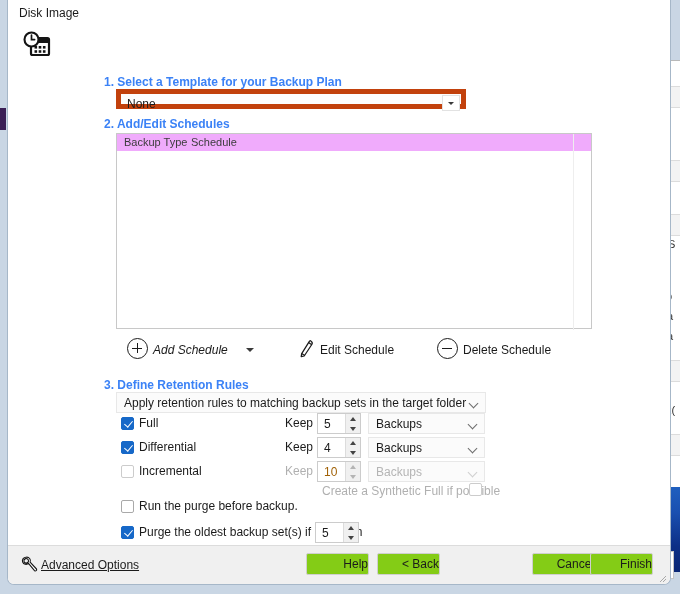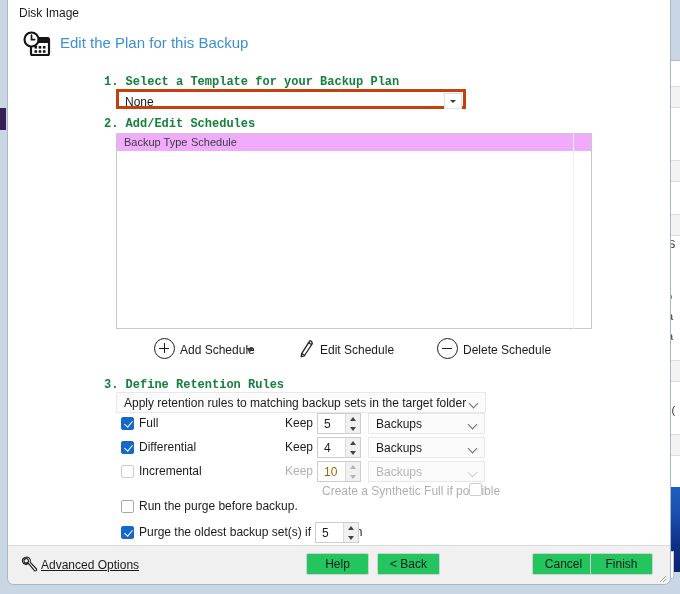--- a/index.html
+++ b/index.html
@@ -79,30 +79,29 @@
     position: absolute; left: 52px; top: 8px;
     font-size: 15px;
     color: #3f8fd0;
   }
 
   
   .step-title {
     position: absolute;
     font-size: 12px;
     font-weight: bold;
-    color: #15803d;
-    white-space: nowrap;
-    font-family: Liberation Mono, monospace;
+    color: #3b82f6;
+    white-space: nowrap;
   }
 
   
   .combo-box {
     position: absolute;
     background: #fdfdfd;
-    border: 3px solid #c2410c;
+    border: 5px solid #c2410c;
     height: 20px;
   }
   .combo-box .ctext {
     position: absolute; left: 6px; top: 3px;
     font-size: 12px; color: #1b1b1b;
     white-space: nowrap;
   }
   .combo-box .cbtn {
     position: absolute; right: 1px; top: 1px;
     width: 18px; height: 16px;
@@ -282,26 +281,26 @@
     text-decoration: underline;
     white-space: nowrap;
   }
   #wrench {
     position: absolute; left: 11px; top: 9px;
     width: 19px; height: 19px;
   }
   .fbtn {
     position: absolute; top: 7px;
     height: 22px;
-    background: #22c55e;
+    background: #84cc16;
     border: 1px solid #cfcfcf;
     border-radius: 2px;
     font-size: 12px;
     color: #1b1b1b;
-    text-align: center;
+    text-align: right;
     line-height: 20px;
     font-family: "Liberation Sans", sans-serif;
     padding: 0;
   }
   .fbtn.primary {
     border: 1px solid #6aa5db;
     box-shadow: 0 0 0 1px #bcd9f2 inset;
     margin-top: 44px;
   }
   .resize-grip {
@@ -348,21 +347,20 @@
         <rect x="12.5" y="16" width="2.6" height="2.6" fill="#141414"></rect>
         <rect x="16.7" y="16" width="2.6" height="2.6" fill="#141414"></rect>
         <rect x="20.9" y="16" width="2.6" height="2.6" fill="#141414"></rect>
         <rect x="12.5" y="20.2" width="2.6" height="2.6" fill="#141414"></rect>
         <rect x="16.7" y="20.2" width="2.6" height="2.6" fill="#141414"></rect>
         <rect x="20.9" y="20.2" width="2.6" height="2.6" fill="#141414"></rect>
         <circle cx="9.5" cy="9.5" r="7" fill="#ffffff" stroke="#141414" stroke-width="2.1"></circle>
         <path d="M9.5 5.2 V9.6 H12.6" stroke="#141414" stroke-width="1.7" fill="none" stroke-linecap="round"></path>
       </svg>
     </span>
-    <span class="htitle">Edit the Plan for this Backup</span>
   </div>
 
   <div class="step-title" style="left:96px; top:75px;">1. Select a Template for your Backup Plan</div>
 
   <div class="combo-box" style="left:108px; top:89px; width:350px;">
     <span class="ctext">None</span>
     <span class="cbtn">
         <i class="tri-down"></i>
       </span>
   </div>
@@ -370,21 +368,21 @@
   <div class="step-title" style="left:96px; top:117px;">2. Add/Edit Schedules</div>
 
   <div id="sched-list">
     <div class="lhead">
       <span class="col" style="left:7px;">Backup Type</span>
       <span class="col" style="left:74px;">Schedule</span>
     </div>
     <div class="colsep" style="left:456px;"></div>
   </div>
 
-  <div class="act" style="left:146px; top:338px; width:108px;">
+  <div class="act" style="left:119px; top:338px; width:108px;font-style:italic;">
     <span class="circ">
       <i class="hbar"></i>
         <i class="vbar"></i>
     </span>
     <span class="lbl">Add Schedule</span>
   </div>
   <div style="position:absolute; left:236px; top:345px; width:10px; height:10px;">
     <i class="tri-down" style="left:2px; top:3px; margin:0; border-left-width:4px; border-right-width:4px; border-top-width:4px;"></i>
   </div>
 

